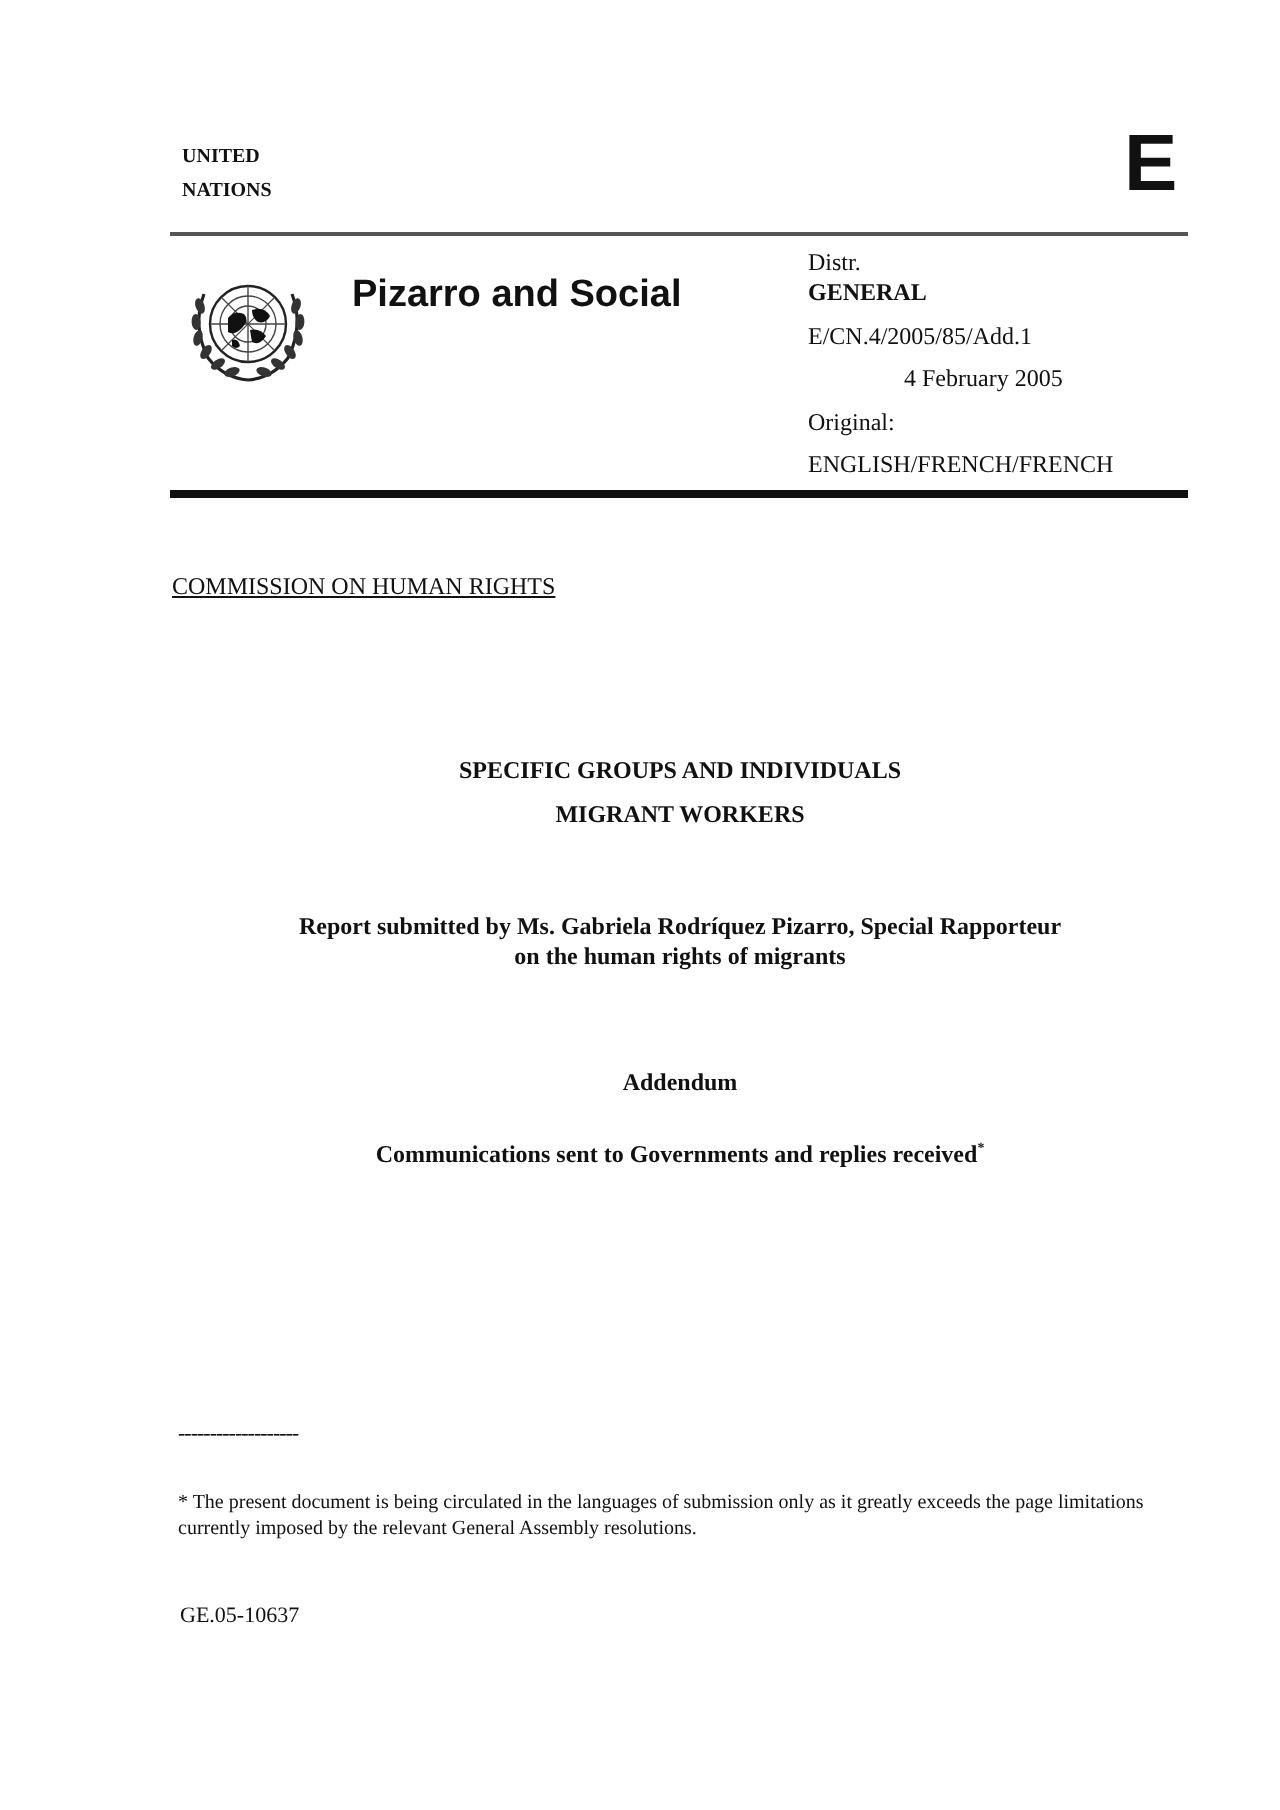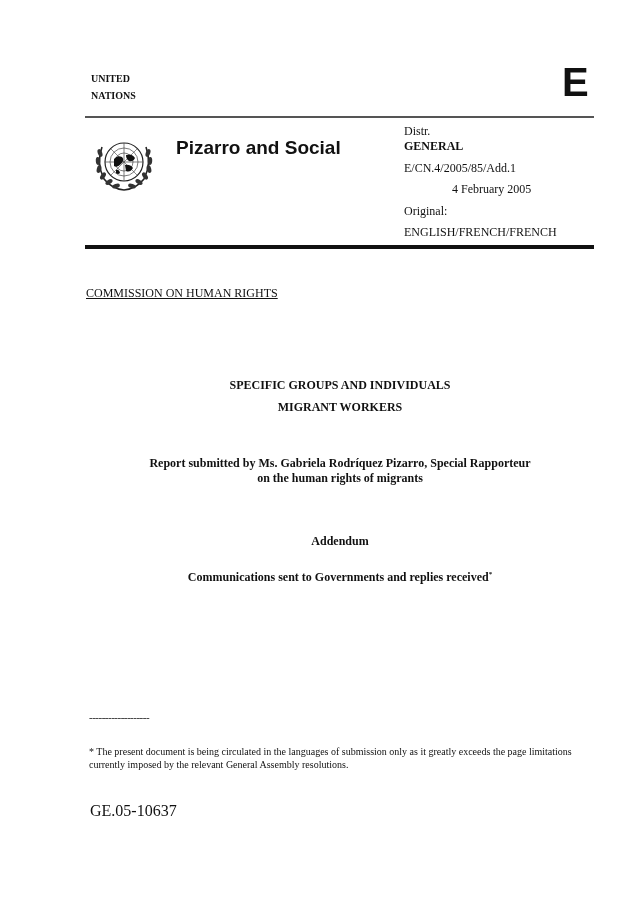--- a/index.html
+++ b/index.html
@@ -97,21 +97,21 @@
       width: 490px;
       font-size: 10px;
       line-height: 13px;
       color: #111;
       margin-top: 15px;
     }
     .sup { font-size: 7px; vertical-align: super; line-height: 0; }
 
     .doc-number {
       left: 90px; top: 802px;
-      font-size: 16px;
+      font-size: 11px;
       color: #111;
     }
   </style>
 </head>
 <body>
 
 <div class="abs un-title">
   <span>UNITED</span>
   <span>NATIONS</span>
 </div>

